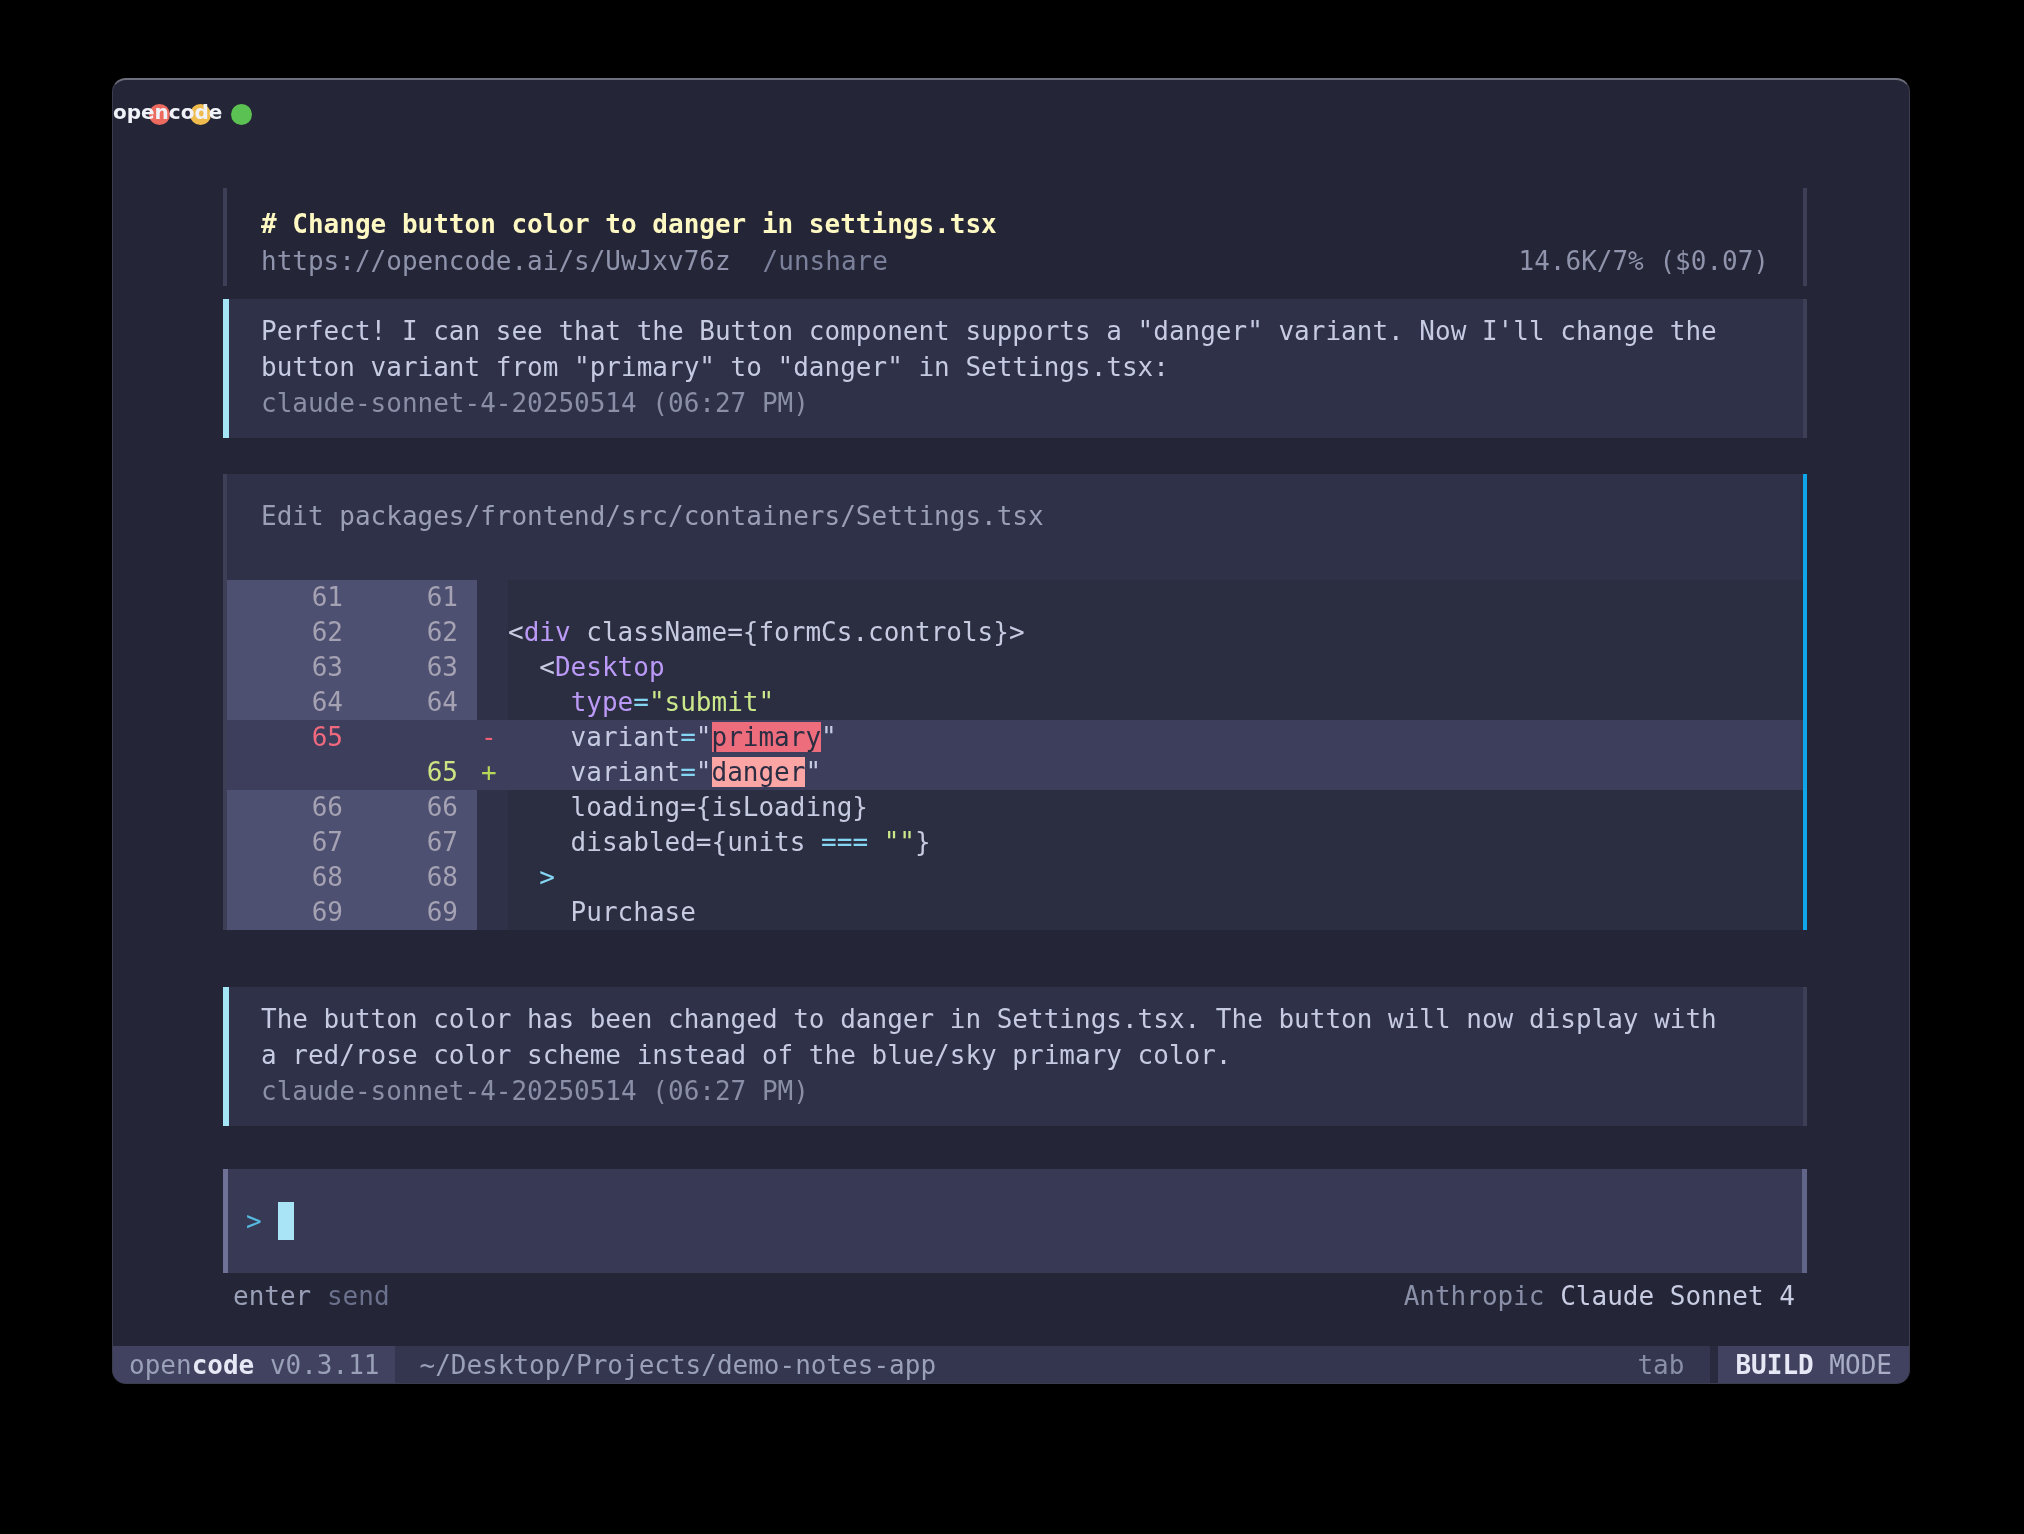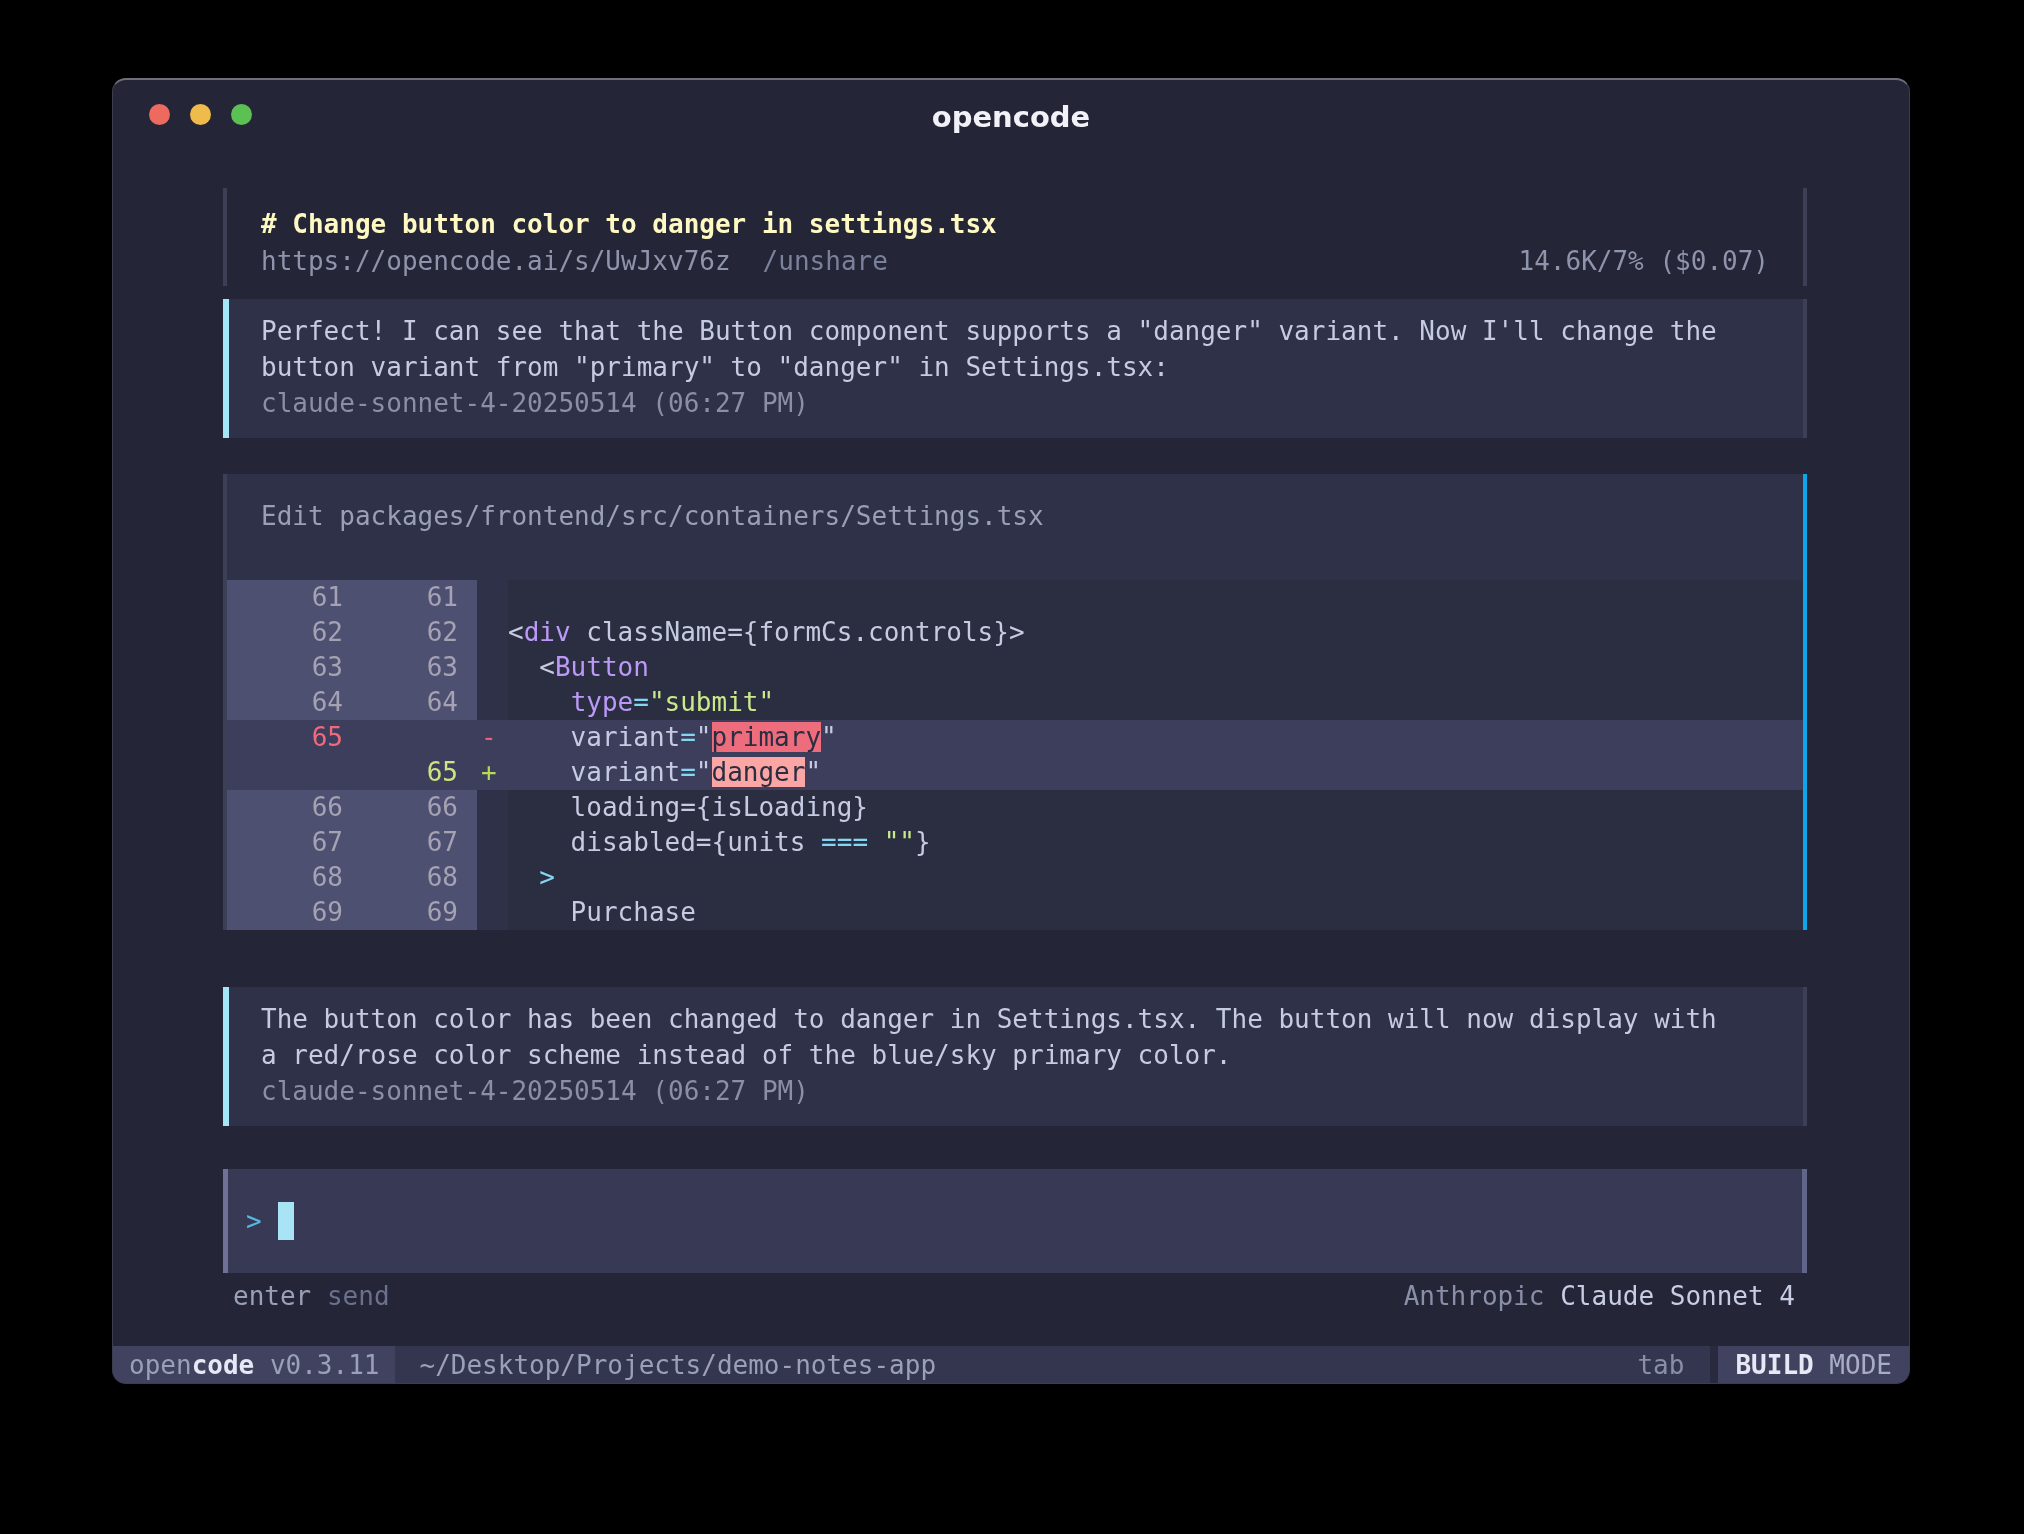--- a/index.html
+++ b/index.html
@@ -13,23 +13,23 @@
   }
 
   
   .titlebar { position:absolute; top:0; left:0; right:0; height:70px; }
   .lights { position:absolute; left:36px; top:24px; display:flex; gap:20px; }
   .light { width:21px; height:21px; border-radius:50%; }
   .light.red    { background:#ed6a5f; }
   .light.yellow { background:#f0bb4d; }
   .light.green  { background:#5bc152; }
   .win-title {
-    position:absolute; left:0; right:0; top:20px; text-align:center;
+    position:absolute; left:0; right:0; top:20px; text-align:left;
     font-family:"DejaVu Sans", "Liberation Sans", sans-serif;
-    font-weight:bold; font-size:29px; color:#f0f2f8;
+    font-weight:bold; font-size:20px; color:#f0f2f8;
   }
 
   .col { position:absolute; left:110px; width:1584px; }
 
   
   .header { top:108px; border-left:4px solid #3d3f56; border-right:4px solid #3d3f56;
             padding:2px 34px 6px 34px; }
   .header .h-title { font-weight:bold; color:#fef9c3; line-height:37px; white-space:pre;margin-top:16px; }
   .header .h-line2 { display:flex; justify-content:space-between; line-height:37px; }
   .header .h-url { color:#8f94ac; white-space:pre; }
@@ -132,21 +132,21 @@
     <div class="line">Perfect! I can see that the Button component supports a "danger" variant. Now I'll change the</div>
     <div class="line">button variant from "primary" to "danger" in Settings.tsx:</div>
     <div class="meta">claude-sonnet-4-20250514 (06:27 PM)</div>
   </div>
 
   <div class="col tool">
     <div class="tool-title">Edit packages/frontend/src/containers/Settings.tsx</div>
     <div class="diff" id="diff">
         <div class="diff-row ctx"><span class="gutter"><span class="num old">61</span><span class="num new">61</span><span class="gut-pad"></span></span><span class="marker"> </span><span class="code"></span></div>
         <div class="diff-row ctx"><span class="gutter"><span class="num old">62</span><span class="num new">62</span><span class="gut-pad"></span></span><span class="marker"> </span><span class="code"><span class="c-fg">&lt;</span><span class="c-purple">div</span><span class="c-fg"> className={formCs.controls}&gt;</span></span></div>
-        <div class="diff-row ctx"><span class="gutter"><span class="num old">63</span><span class="num new">63</span><span class="gut-pad"></span></span><span class="marker"> </span><span class="code"><span class="c-fg">  &lt;</span><span class="c-purple">Button</span></span></div>
+        <div class="diff-row ctx"><span class="gutter"><span class="num old">63</span><span class="num new">63</span><span class="gut-pad"></span></span><span class="marker"> </span><span class="code"><span class="c-fg">  &lt;</span><span class="c-purple">Desktop</span></span></div>
         <div class="diff-row ctx"><span class="gutter"><span class="num old">64</span><span class="num new">64</span><span class="gut-pad"></span></span><span class="marker"> </span><span class="code"><span class="c-fg">    </span><span class="c-purple">type</span><span class="c-cyan">=</span><span class="c-green">"submit"</span></span></div>
         <div class="diff-row rem"><span class="gutter"><span class="num old">65</span><span class="num new"></span><span class="gut-pad"></span></span><span class="marker">-</span><span class="code"><span class="c-fg">    variant</span><span class="c-cyan">=</span><span class="c-fg">"</span><span class="c-hlred">primary</span><span class="c-fg">"</span></span></div>
         <div class="diff-row add"><span class="gutter"><span class="num old"></span><span class="num new">65</span><span class="gut-pad"></span></span><span class="marker">+</span><span class="code"><span class="c-fg">    variant</span><span class="c-cyan">=</span><span class="c-fg">"</span><span class="c-hlgreen">danger</span><span class="c-fg">"</span></span></div>
         <div class="diff-row ctx"><span class="gutter"><span class="num old">66</span><span class="num new">66</span><span class="gut-pad"></span></span><span class="marker"> </span><span class="code"><span class="c-fg">    loading={isLoading}</span></span></div>
         <div class="diff-row ctx"><span class="gutter"><span class="num old">67</span><span class="num new">67</span><span class="gut-pad"></span></span><span class="marker"> </span><span class="code"><span class="c-fg">    disabled={units </span><span class="c-cyan">===</span><span class="c-fg"> </span><span class="c-green">""</span><span class="c-fg">}</span></span></div>
         <div class="diff-row ctx"><span class="gutter"><span class="num old">68</span><span class="num new">68</span><span class="gut-pad"></span></span><span class="marker"> </span><span class="code"><span class="c-fg">  </span><span class="c-cyan">&gt;</span></span></div>
         <div class="diff-row ctx"><span class="gutter"><span class="num old">69</span><span class="num new">69</span><span class="gut-pad"></span></span><span class="marker"> </span><span class="code"><span class="c-fg">    Purchase</span></span></div>
       </div>
   </div>
 

